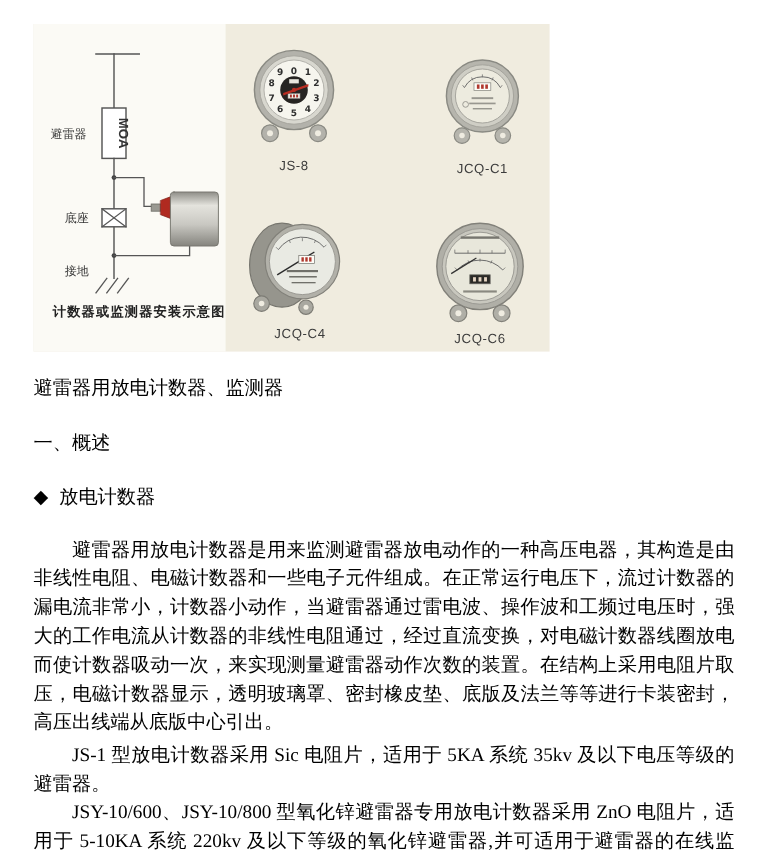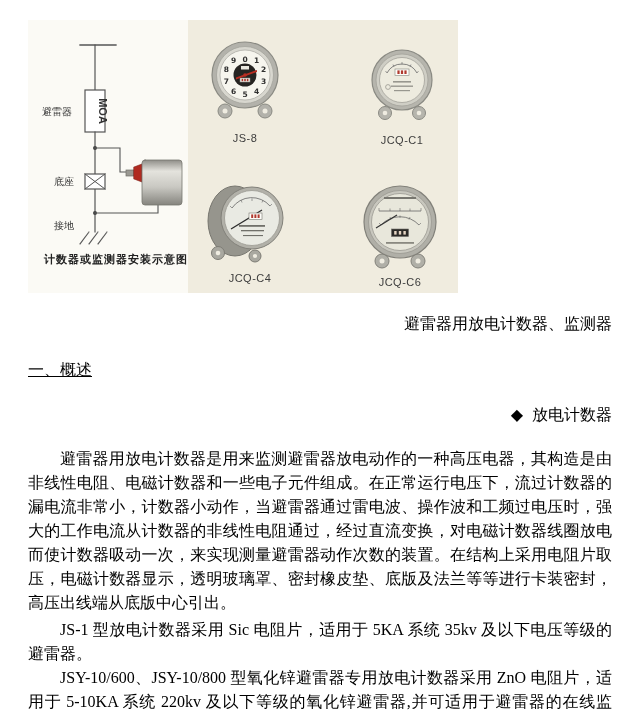--- a/index.html
+++ b/index.html
@@ -6,23 +6,23 @@
   body{
     width:632px;height:712px;position:relative;background:#ffffff;overflow:hidden;
     font-family:"Liberation Serif","DejaVu Serif",serif;color:#000;
   }
   
   .photo{position:absolute;left:28px;top:20px;width:430px;height:273px;background:#f0ecdf;}
   .photo-left{position:absolute;left:0;top:0;width:160px;height:273px;background:#fbfaf5;}
   .photo svg{position:absolute;left:0;top:0;}
   
   .tx{position:absolute;left:28px;width:584px;font-size:16px;line-height:24px;}
-  #doc-title{top:312px;text-align:right;}
-  #section-heading{top:358px;text-decoration:underline;}
-  #sub-heading{top:403px;text-align:right;}
+  #doc-title{top:312px;}
+  #section-heading{top:358px;}
+  #sub-heading{top:403px;}
   #para-1{top:447px;}
   #para-2{top:618px;}
   #para-3{top:666px;}
   .para{text-align:justify;text-indent:2em;margin:0;}
   .bullet{margin-right:9px;}
   
   .dlabel{font-family:"Liberation Sans","DejaVu Sans",sans-serif;font-size:11px;fill:#3c3c3c;letter-spacing:.5px;}
   .diaglabel{font-family:"Liberation Sans","DejaVu Sans",sans-serif;font-size:10px;fill:#333;}
   .diagcaption{font-family:"Liberation Sans","DejaVu Sans",sans-serif;font-size:11px;font-weight:bold;fill:#222;letter-spacing:1px;}
   .dialnum{font-family:"DejaVu Sans",sans-serif;font-size:7.5px;font-weight:bold;fill:#2f2f2f;}

